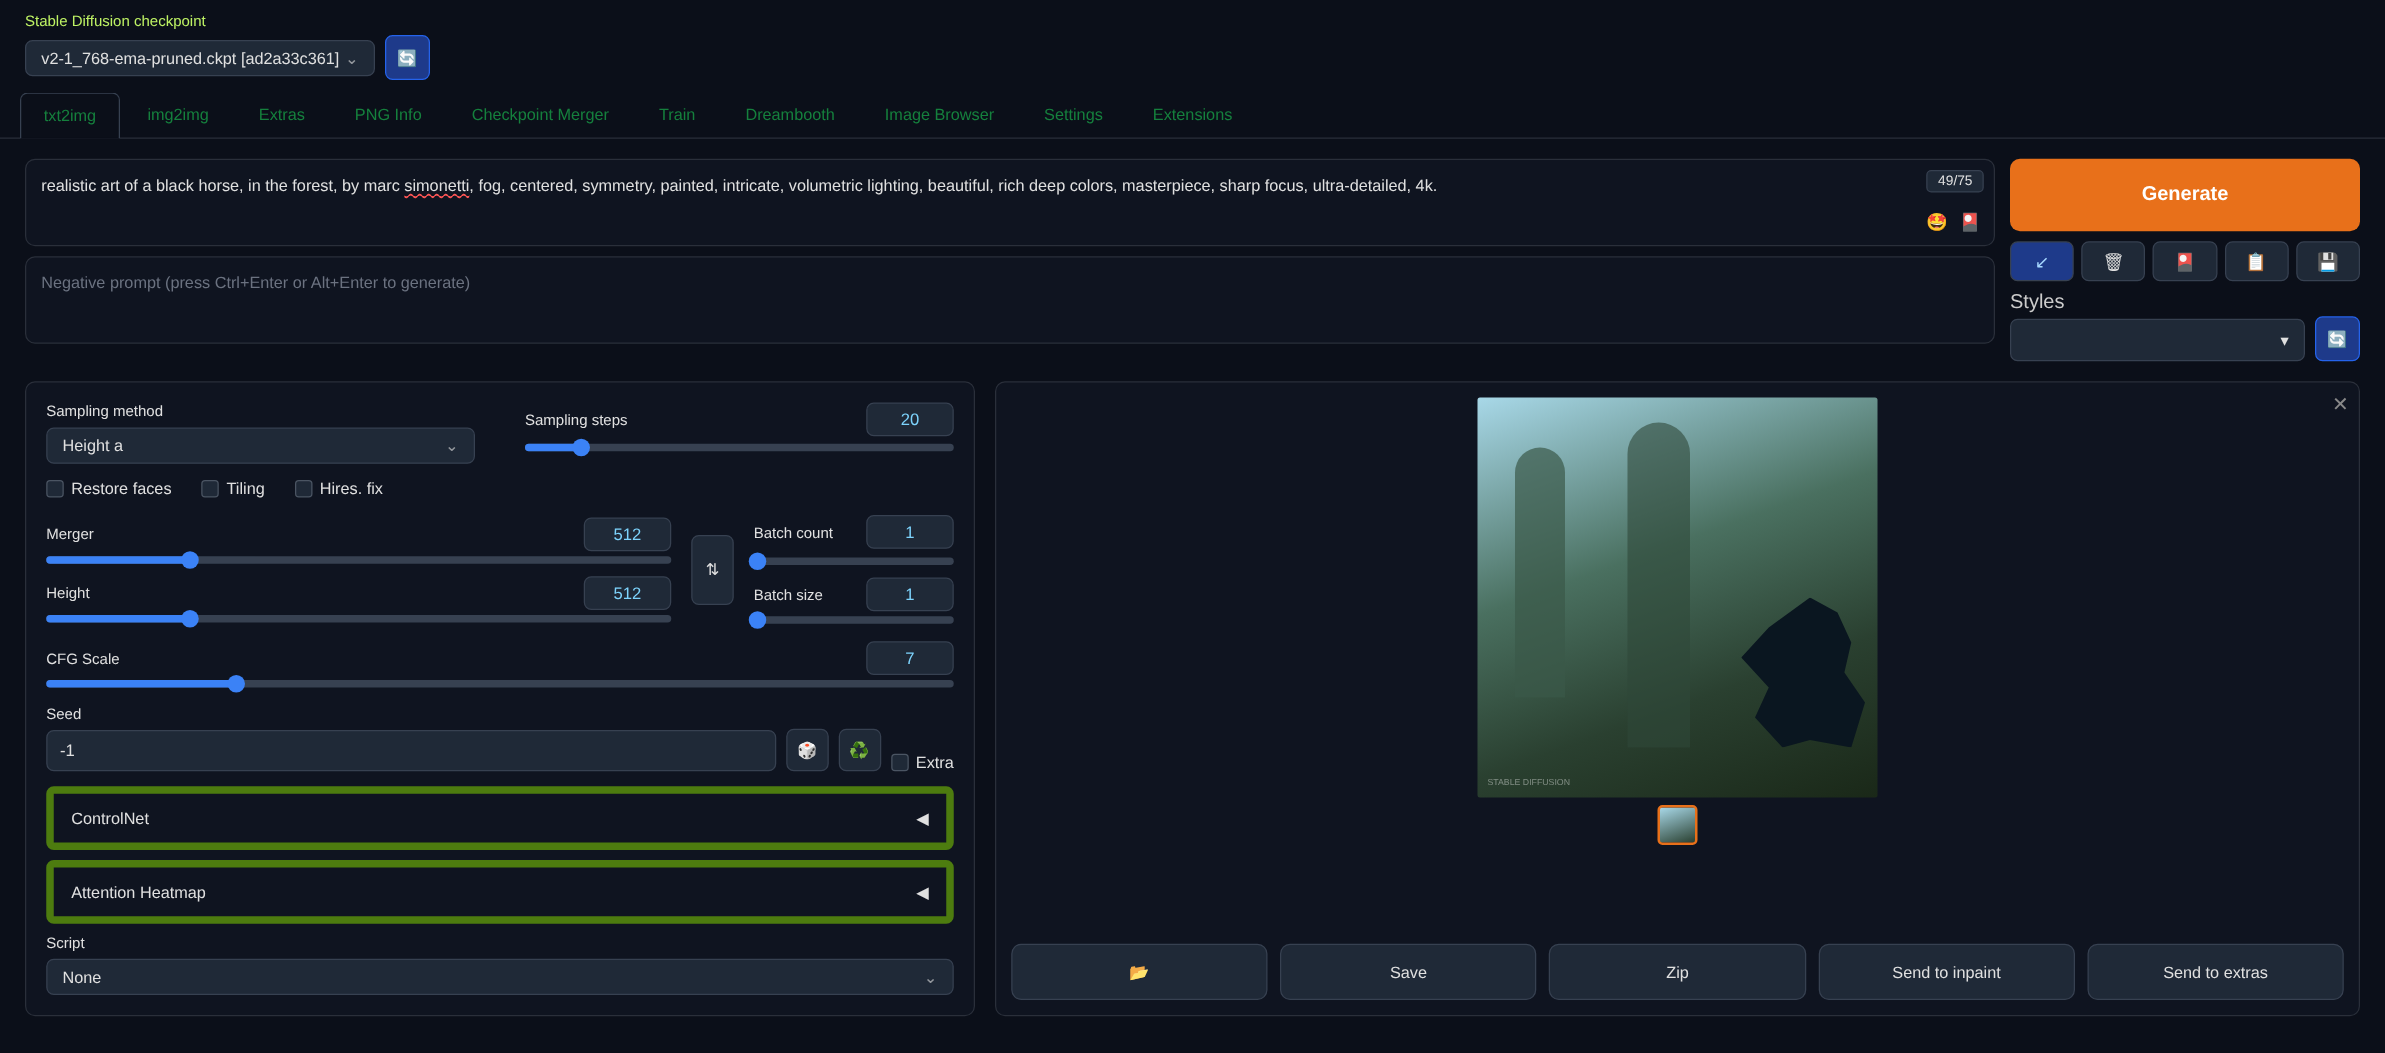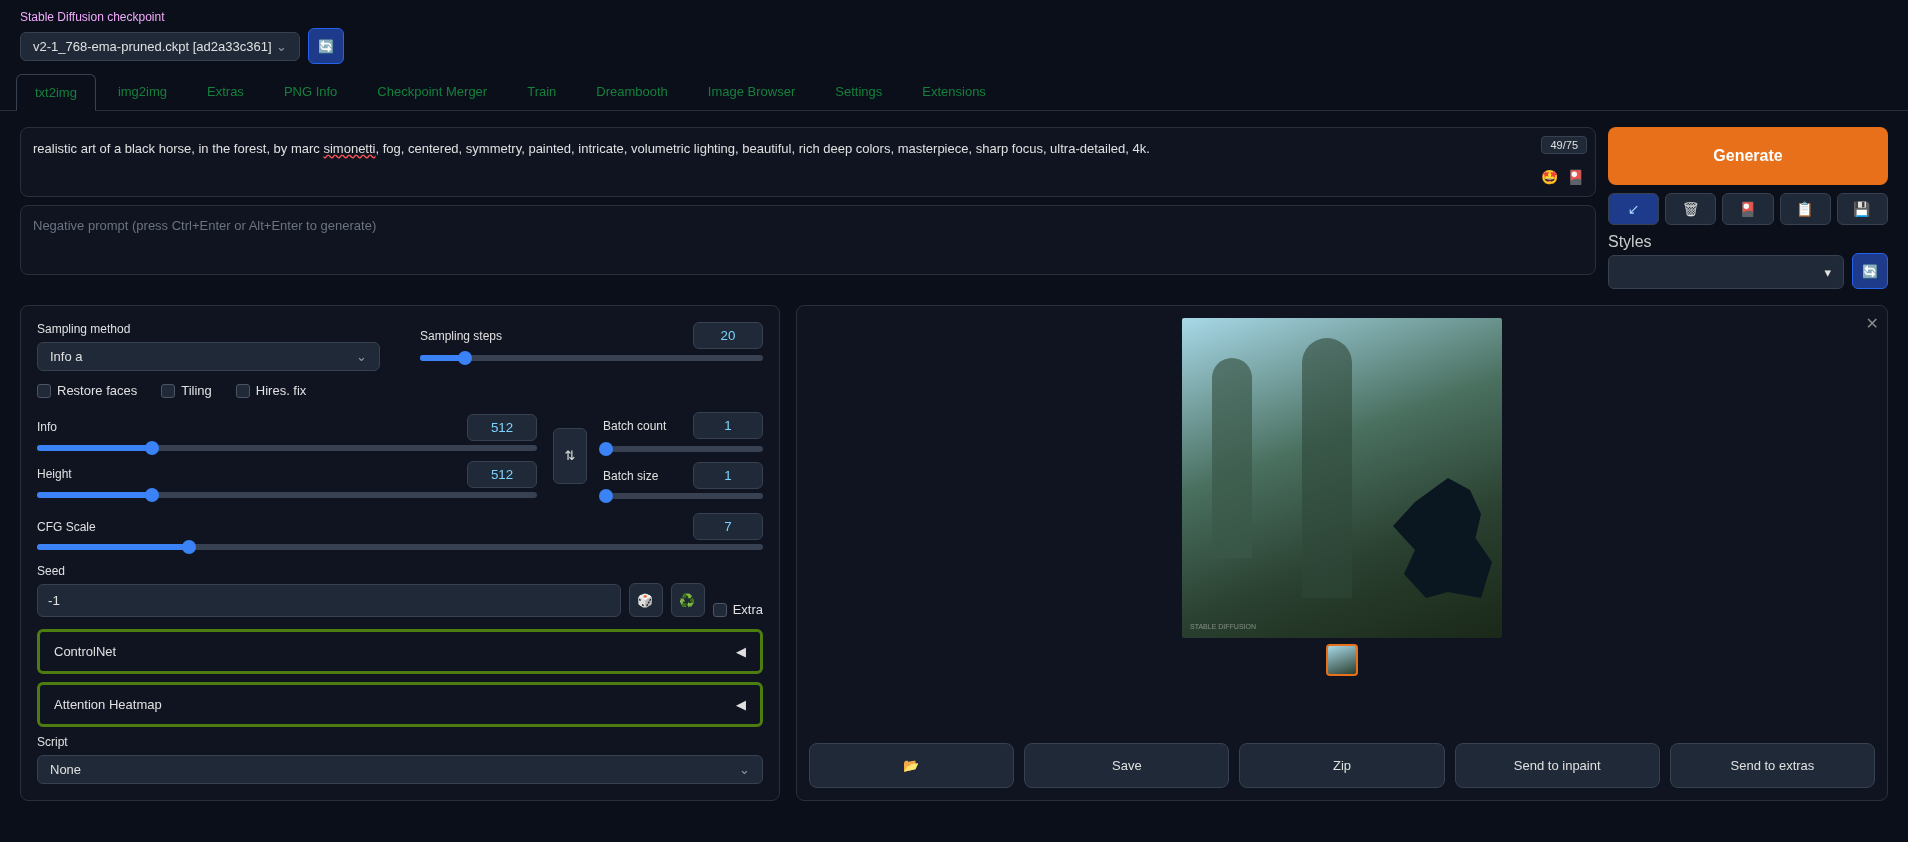--- a/index.html
+++ b/index.html
@@ -1,19 +1,19 @@
 <!DOCTYPE html>
 <html><head>
 <meta charset="utf-8">
 <style>
 * { box-sizing: border-box; margin: 0; padding: 0; font-family: -apple-system, BlinkMacSystemFont, "Segoe UI", sans-serif; }
 body { background: #0b0f19; color: #e0e0e0; font-size: 13px; width: 1908px; height: 842px; overflow: hidden; }
 
 .checkpoint-bar { padding: 10px 20px; display: flex; align-items: flex-start; gap: 8px; }
-.checkpoint-label { font-size: 12px; color: #f0abfc; margin-bottom: 4px; }
+.checkpoint-label { font-size: 12px; color: #bef264; margin-bottom: 4px; }
 .checkpoint-row { display: flex; gap: 8px; align-items: center; }
 .dropdown { background: #1f2937; border: 1px solid #374151; border-radius: 6px; padding: 6px 12px; color: #e0e0e0; display: flex; justify-content: space-between; align-items: center; min-width: 280px; cursor: pointer; }
 .dropdown .chevron { opacity: 0.6; }
 .icon-btn { background: #1f2937; border: 1px solid #374151; border-radius: 6px; width: 36px; height: 36px; display: flex; align-items: center; justify-content: center; cursor: pointer; color: #5b9fff; }
 .icon-btn.blue { background: #1e3a8a; border-color: #2563eb; }
 
 .tabs { display: flex; border-bottom: 1px solid #2a2f3a; padding: 0 16px; gap: 4px; }
 .tab { padding: 10px 18px; color: #15803d; cursor: pointer; border-radius: 6px 6px 0 0; }
 .tab.active { background: #0b0f19; border: 1px solid #374151; border-bottom: 1px solid #0b0f19; margin-bottom: -1px; font-weight: 500; }
 
@@ -59,21 +59,21 @@
 .size-left { flex: 0 0 500px; }
 .swap-btn { width: 34px; height: 56px; background: #1f2937; border: 1px solid #374151; border-radius: 6px; display: flex; align-items: center; justify-content: center; cursor: pointer; }
 .batch-right { flex: 1; }
 
 .seed-row { display: flex; gap: 8px; align-items: flex-end; margin-bottom: 12px; }
 .seed-input { flex: 1; }
 .seed-field { background: #1f2937; border: 1px solid #374151; border-radius: 6px; padding: 8px 10px; width: 100%; color: #e0e0e0; }
 .seed-btn { width: 34px; height: 34px; background: #1f2937; border: 1px solid #374151; border-radius: 6px; display: flex; align-items: center; justify-content: center; cursor: pointer; }
 .seed-btn.green { color: #22c55e; }
 
-.collapse-row { background: #0f1420; border: 3px solid #4d7c0f; border-radius: 6px; padding: 12px 14px; margin-bottom: 8px; display: flex; justify-content: space-between; align-items: center; cursor: pointer; }
+.collapse-row { background: #0f1420; border: 6px solid #4d7c0f; border-radius: 6px; padding: 12px 14px; margin-bottom: 8px; display: flex; justify-content: space-between; align-items: center; cursor: pointer; }
 
 .output-image { width: 320px; height: 320px; background: linear-gradient(160deg, #a8d8e8 0%, #4a7060 40%, #2a4030 70%, #1a2818 100%); border-radius: 2px; position: relative; overflow: hidden; }
 .output-close { position: absolute; top: 8px; right: 8px; color: #888; cursor: pointer; font-size: 16px; }
 .thumb-row { margin-top: 6px; }
 .thumb { width: 32px; height: 32px; border: 2px solid #e8701a; border-radius: 4px; background: linear-gradient(160deg, #a8d8e8, #2a4030); }
 
 .action-row { display: flex; gap: 10px; margin-top: auto; width: 100%; padding-top: 16px; }
 .action-btn { flex: 1; background: #1f2937; border: 1px solid #374151; border-radius: 8px; padding: 14px; text-align: center; cursor: pointer; font-weight: 500; }
 
 .tree1 { position: absolute; left: 30px; top: 40px; width: 40px; height: 200px; background: #3a5848; border-radius: 20px 20px 0 0; opacity: 0.7; }
@@ -158,21 +158,21 @@
     </div>
   </div>
 </div>
 
 <div class="panels">
   <div class="settings-panel">
     <div class="setting-row">
       <div class="setting-group">
         <span class="setting-label">Sampling method</span>
         <div class="dropdown" style="min-width:100%;">
-          <span>Info a</span>
+          <span>Height a</span>
           <span class="chevron">⌄</span>
         </div>
       </div>
       <div class="setting-group">
         <div style="display:flex;justify-content:space-between;align-items:center;margin-bottom:6px;">
           <span class="setting-label" style="margin:0">Sampling steps</span>
           <input class="num-input" value="20" style="">
         </div>
         <div class="slider">
           <div class="slider-fill" style="width:13%"></div>
@@ -192,21 +192,21 @@
         </div>
       <div class="check-item">
           <div class="checkbox"></div>
           <span>Hires. fix</span>
         </div>
     </div>
 
     <div class="size-section">
       <div class="size-left">
         <div style="display:flex;justify-content:space-between;align-items:center;margin-bottom:4px;">
-          <span class="setting-label" style="margin:0">Info</span>
+          <span class="setting-label" style="margin:0">Merger</span>
           <input class="num-input" value="512" style="">
         </div>
         <div class="slider">
             <div class="slider-fill" style="width:23%"></div>
             <div class="slider-thumb" style="left:23%"></div>
           </div>
         <div style="display:flex;justify-content:space-between;align-items:center;margin:10px 0 4px;">
           <span class="setting-label" style="margin:0">Height</span>
           <input class="num-input" value="512" style="">
         </div>

